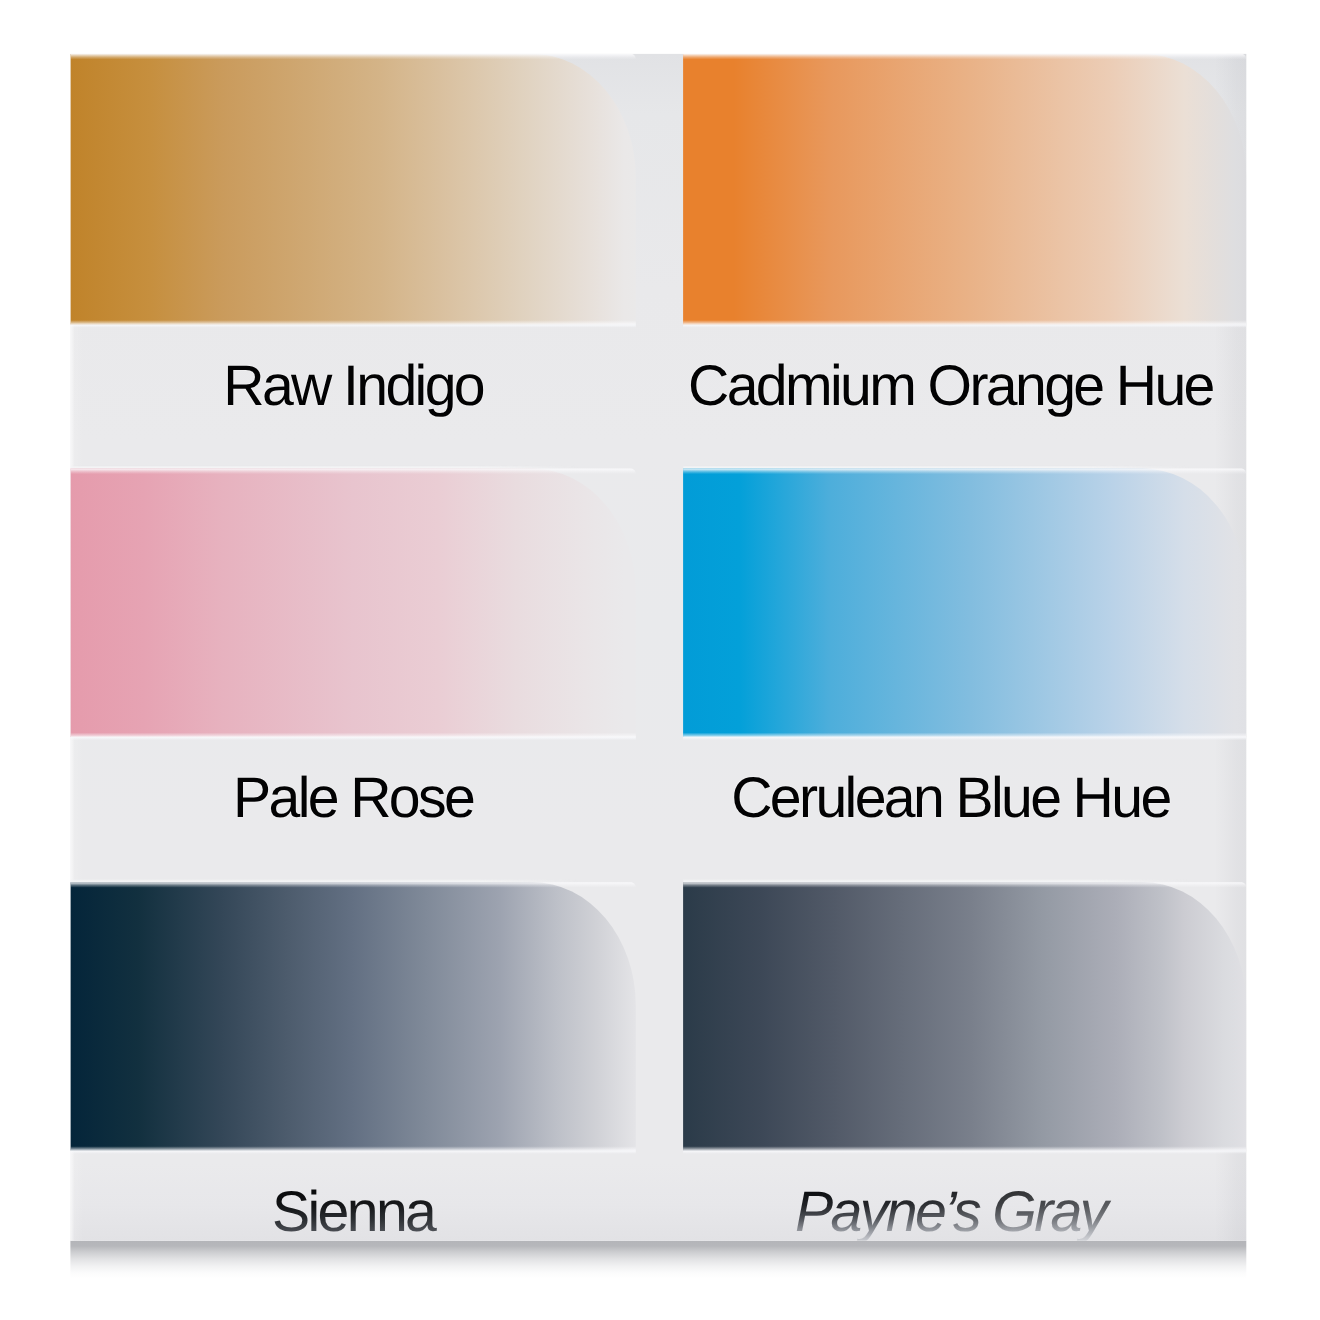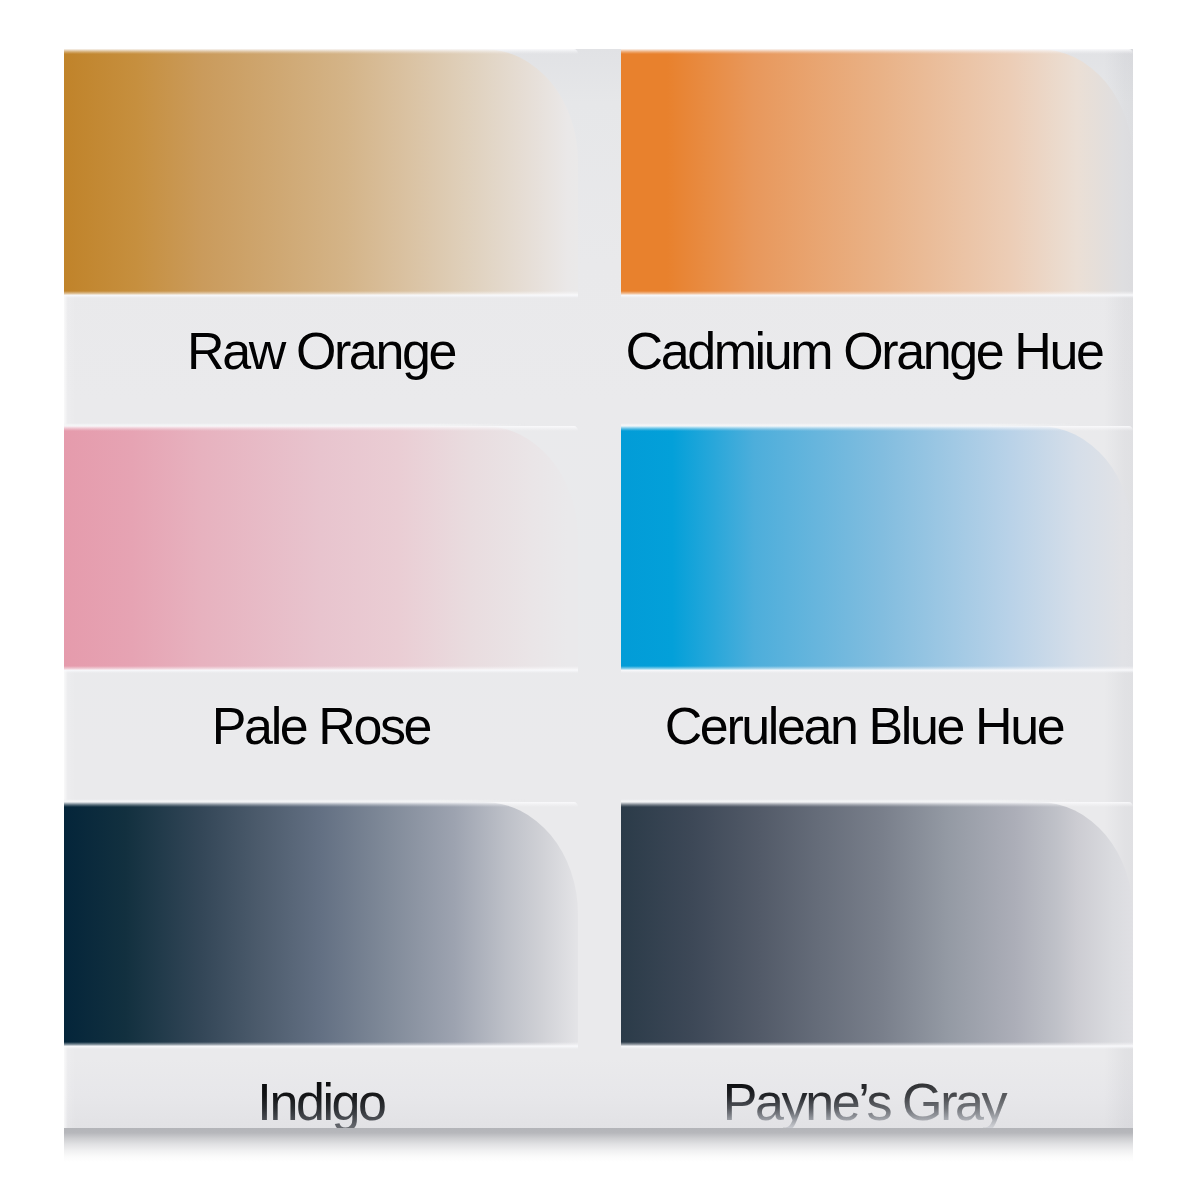--- a/index.html
+++ b/index.html
@@ -61,37 +61,37 @@
 
 <div class="stage">
   <div class="shadow2"></div>
   <div class="card">
 
     <div class="sw swL" style="top: 0px; background: linear-gradient(to right, rgb(192, 131, 42) 0%, rgb(198, 143, 62) 14%, rgb(202, 155, 92) 27%, rgb(207, 168, 115) 42%, rgb(212, 180, 136) 55%, rgb(218, 194, 162) 67%, rgb(224, 210, 191) 80%, rgb(231, 224, 218) 92%, rgb(234, 232, 232) 98%, rgb(234, 233, 233) 100%);"></div>
     <div class="sw swR" style="top: 0px; background: linear-gradient(to right, rgb(232, 129, 45) 0%, rgb(232, 129, 45) 9%, rgb(232, 152, 92) 26%, rgb(233, 178, 135) 51%, rgb(236, 205, 182) 76%, rgb(235, 223, 213) 89%, rgb(222, 222, 224) 98%, rgb(220, 220, 223) 100%);"></div>
     <div class="edge edgeL ebot" style="top:246px;"></div>
     <div class="edge edgeR ebot" style="top:246px;"></div>
 
-    <div class="lab labL" style="top:276px;">Raw Orange</div>
+    <div class="lab labL" style="top:276px;">Raw Indigo</div>
     <div class="lab labR" style="top:276px;">Cadmium Orange Hue</div>
 
     <div class="edge edgeL etop" style="top:374px;"></div>
     <div class="edge edgeR etop" style="top:374px;"></div>
     <div class="sw sw244 swL" style="top: 377px; background: linear-gradient(to right, rgb(229, 155, 172) 0%, rgb(230, 163, 179) 13%, rgb(231, 178, 191) 27%, rgb(232, 196, 206) 50%, rgb(234, 205, 212) 65%, rgb(233, 220, 223) 79%, rgb(234, 229, 231) 91%, rgb(234, 233, 235) 98%, rgb(234, 233, 235) 100%);"></div>
     <div class="sw sw244 swR" style="top: 377px; background: linear-gradient(to right, rgb(2, 156, 215) 0%, rgb(3, 160, 217) 10%, rgb(77, 174, 219) 26%, rgb(130, 189, 223) 51%, rgb(185, 210, 232) 76%, rgb(213, 222, 233) 89%, rgb(225, 226, 230) 98%, rgb(224, 225, 229) 100%);"></div>
     <div class="edge edgeL ebot" style="top:621px;"></div>
     <div class="edge edgeR ebot" style="top:621px;"></div>
 
     <div class="lab labR" style="top:651px;">Cerulean Blue Hue</div>
     <div class="lab labL" style="top:651px;">Pale Rose</div>
 
     <div class="edge edgeL etop" style="top:750px;"></div>
     <div class="edge edgeR etop" style="top:750px;"></div>
     <div class="sw sw244 swL" style="top: 753px; background: linear-gradient(to right, rgb(4, 37, 58) 0%, rgb(18, 48, 63) 12%, rgb(52, 71, 88) 27%, rgb(76, 91, 108) 38%, rgb(99, 112, 131) 50%, rgb(128, 138, 153) 63%, rgb(157, 163, 176) 76%, rgb(189, 192, 200) 86%, rgb(208, 209, 214) 93%, rgb(228, 228, 231) 100%);"></div>
     <div class="sw sw244 swR" style="top: 753px; background: linear-gradient(to right, rgb(43, 59, 73) 0%, rgb(61, 72, 87) 14%, rgb(82, 90, 104) 27%, rgb(102, 109, 122) 39%, rgb(121, 127, 139) 51%, rgb(148, 154, 164) 64%, rgb(172, 174, 184) 77%, rgb(191, 193, 200) 85%, rgb(204, 204, 210) 89%, rgb(218, 219, 223) 96%, rgb(224, 224, 228) 100%);"></div>
     <div class="edge edgeL ebot" style="top:997px;"></div>
     <div class="edge edgeR ebot" style="top:997px;"></div>
 
-    <div class="lab labL fade fadeL" style="top:1027px;">Indigo</div>
-    <div class="lab labR fade fadeR" style="top:1027px;">Payne’s Gray</div>
+    <div class="lab labL fade fadeL" style="top:1027px;">Sienna</div>
+    <div class="lab labR fade fadeR" style="top:1027px;font-style:italic;">Payne’s Gray</div>
 
   </div>
 </div>
 
 </body></html>

